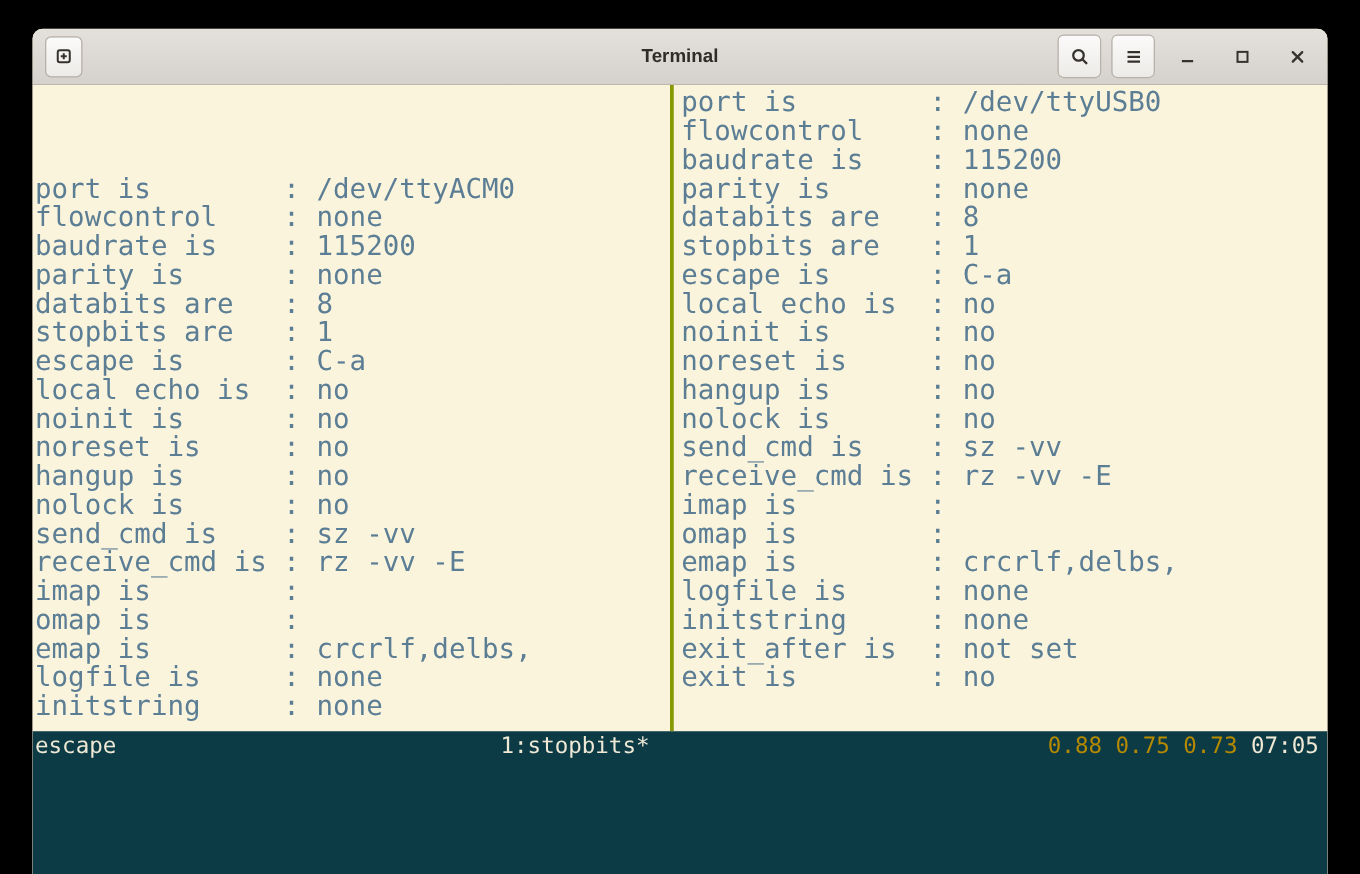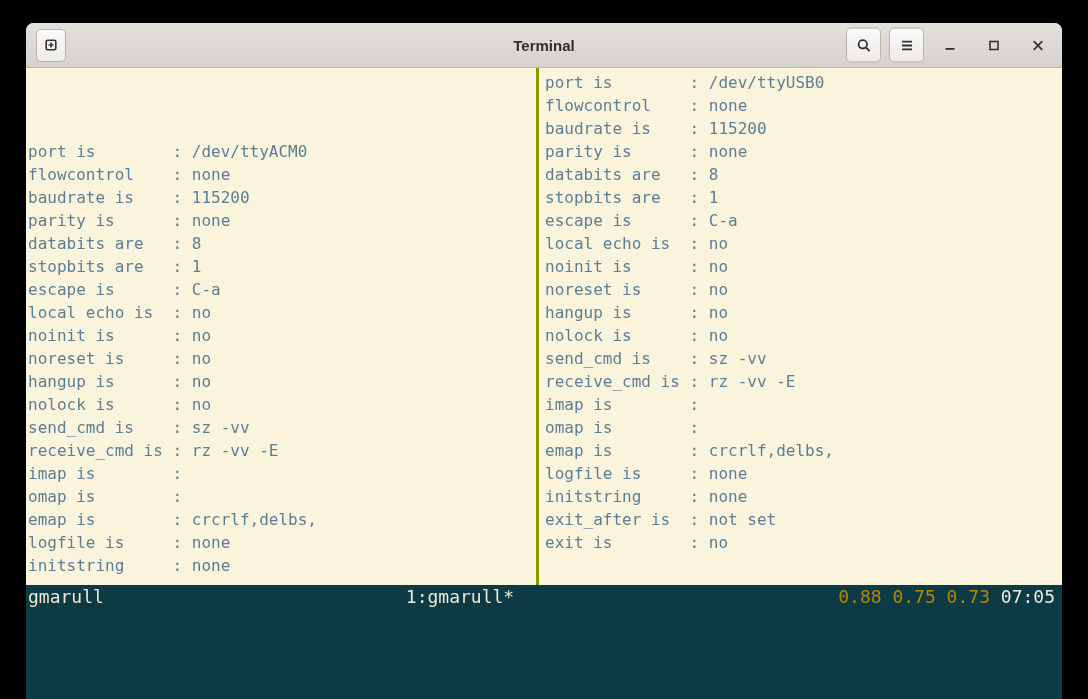--- a/index.html
+++ b/index.html
@@ -37,21 +37,21 @@
     display:flex; align-items:center; gap:8px; }
   .wc-btn { width:36px; height:35px; border:none; background:transparent;
     display:flex; align-items:center; justify-content:center; cursor:pointer; }
   .icon { display:block; }
 
   
   .terminal { position:absolute; top:45px; left:0; right:0; bottom:0;
     background:var(--terminal_bg); display:flex; flex-direction:column; }
   .panes { display:flex; flex:1 1 auto; overflow:hidden; }
   .pane {
-    white-space:pre; font-size:16px; line-height:23px;
+    white-space:pre; font-size:22px; line-height:23px;
     color:var(--terminal_fg); padding:3px 0 0 2px; overflow:hidden;
     position:relative;
   }
   .pane-left  { width:510px; flex:0 0 auto; }
   .pane-right { flex:1 1 auto; padding-left:6px; }
   .pane-divider { flex:0 0 3px; background:var(--pane_border); }
   .tline { height:23px; }
 
   
   .statusbar {
@@ -124,20 +124,20 @@
     <div class="terminal">
       <div class="panes">
         <div class="pane pane-left">
           
         <div class="tline">port is        : /dev/ttyACM0</div><div class="tline">flowcontrol    : none</div><div class="tline">baudrate is    : 115200</div><div class="tline">parity is      : none</div><div class="tline">databits are   : 8</div><div class="tline">stopbits are   : 1</div><div class="tline">escape is      : C-a</div><div class="tline">local echo is  : no</div><div class="tline">noinit is      : no</div><div class="tline">noreset is     : no</div><div class="tline">hangup is      : no</div><div class="tline">nolock is      : no</div><div class="tline">send_cmd is    : sz -vv</div><div class="tline">receive_cmd is : rz -vv -E</div><div class="tline">imap is        :</div><div class="tline">omap is        :</div><div class="tline">emap is        : crcrlf,delbs,</div><div class="tline">logfile is     : none</div><div class="tline">initstring     : none</div></div>
         <div class="pane-divider"></div>
         <div class="pane pane-right"><div class="tline">port is        : /dev/ttyUSB0</div><div class="tline">flowcontrol    : none</div><div class="tline">baudrate is    : 115200</div><div class="tline">parity is      : none</div><div class="tline">databits are   : 8</div><div class="tline">stopbits are   : 1</div><div class="tline">escape is      : C-a</div><div class="tline">local echo is  : no</div><div class="tline">noinit is      : no</div><div class="tline">noreset is     : no</div><div class="tline">hangup is      : no</div><div class="tline">nolock is      : no</div><div class="tline">send_cmd is    : sz -vv</div><div class="tline">receive_cmd is : rz -vv -E</div><div class="tline">imap is        :</div><div class="tline">omap is        :</div><div class="tline">emap is        : crcrlf,delbs,</div><div class="tline">logfile is     : none</div><div class="tline">initstring     : none</div><div class="tline">exit_after is  : not set</div><div class="tline">exit is        : no</div><div class="tline"></div></div>
       </div>
 
       <div class="statusbar">
-        <span class="sb-left">gmarull</span>
-        <span class="sb-win">1:gmarull*</span>
+        <span class="sb-left">escape</span>
+        <span class="sb-win">1:stopbits*</span>
         <span class="sb-right"><span class="sb-load">0.88 0.75 0.73</span><span> </span><span>07:05</span></span>
       </div>
     </div>
 
   </div>
 </div>
 
 </body></html>

